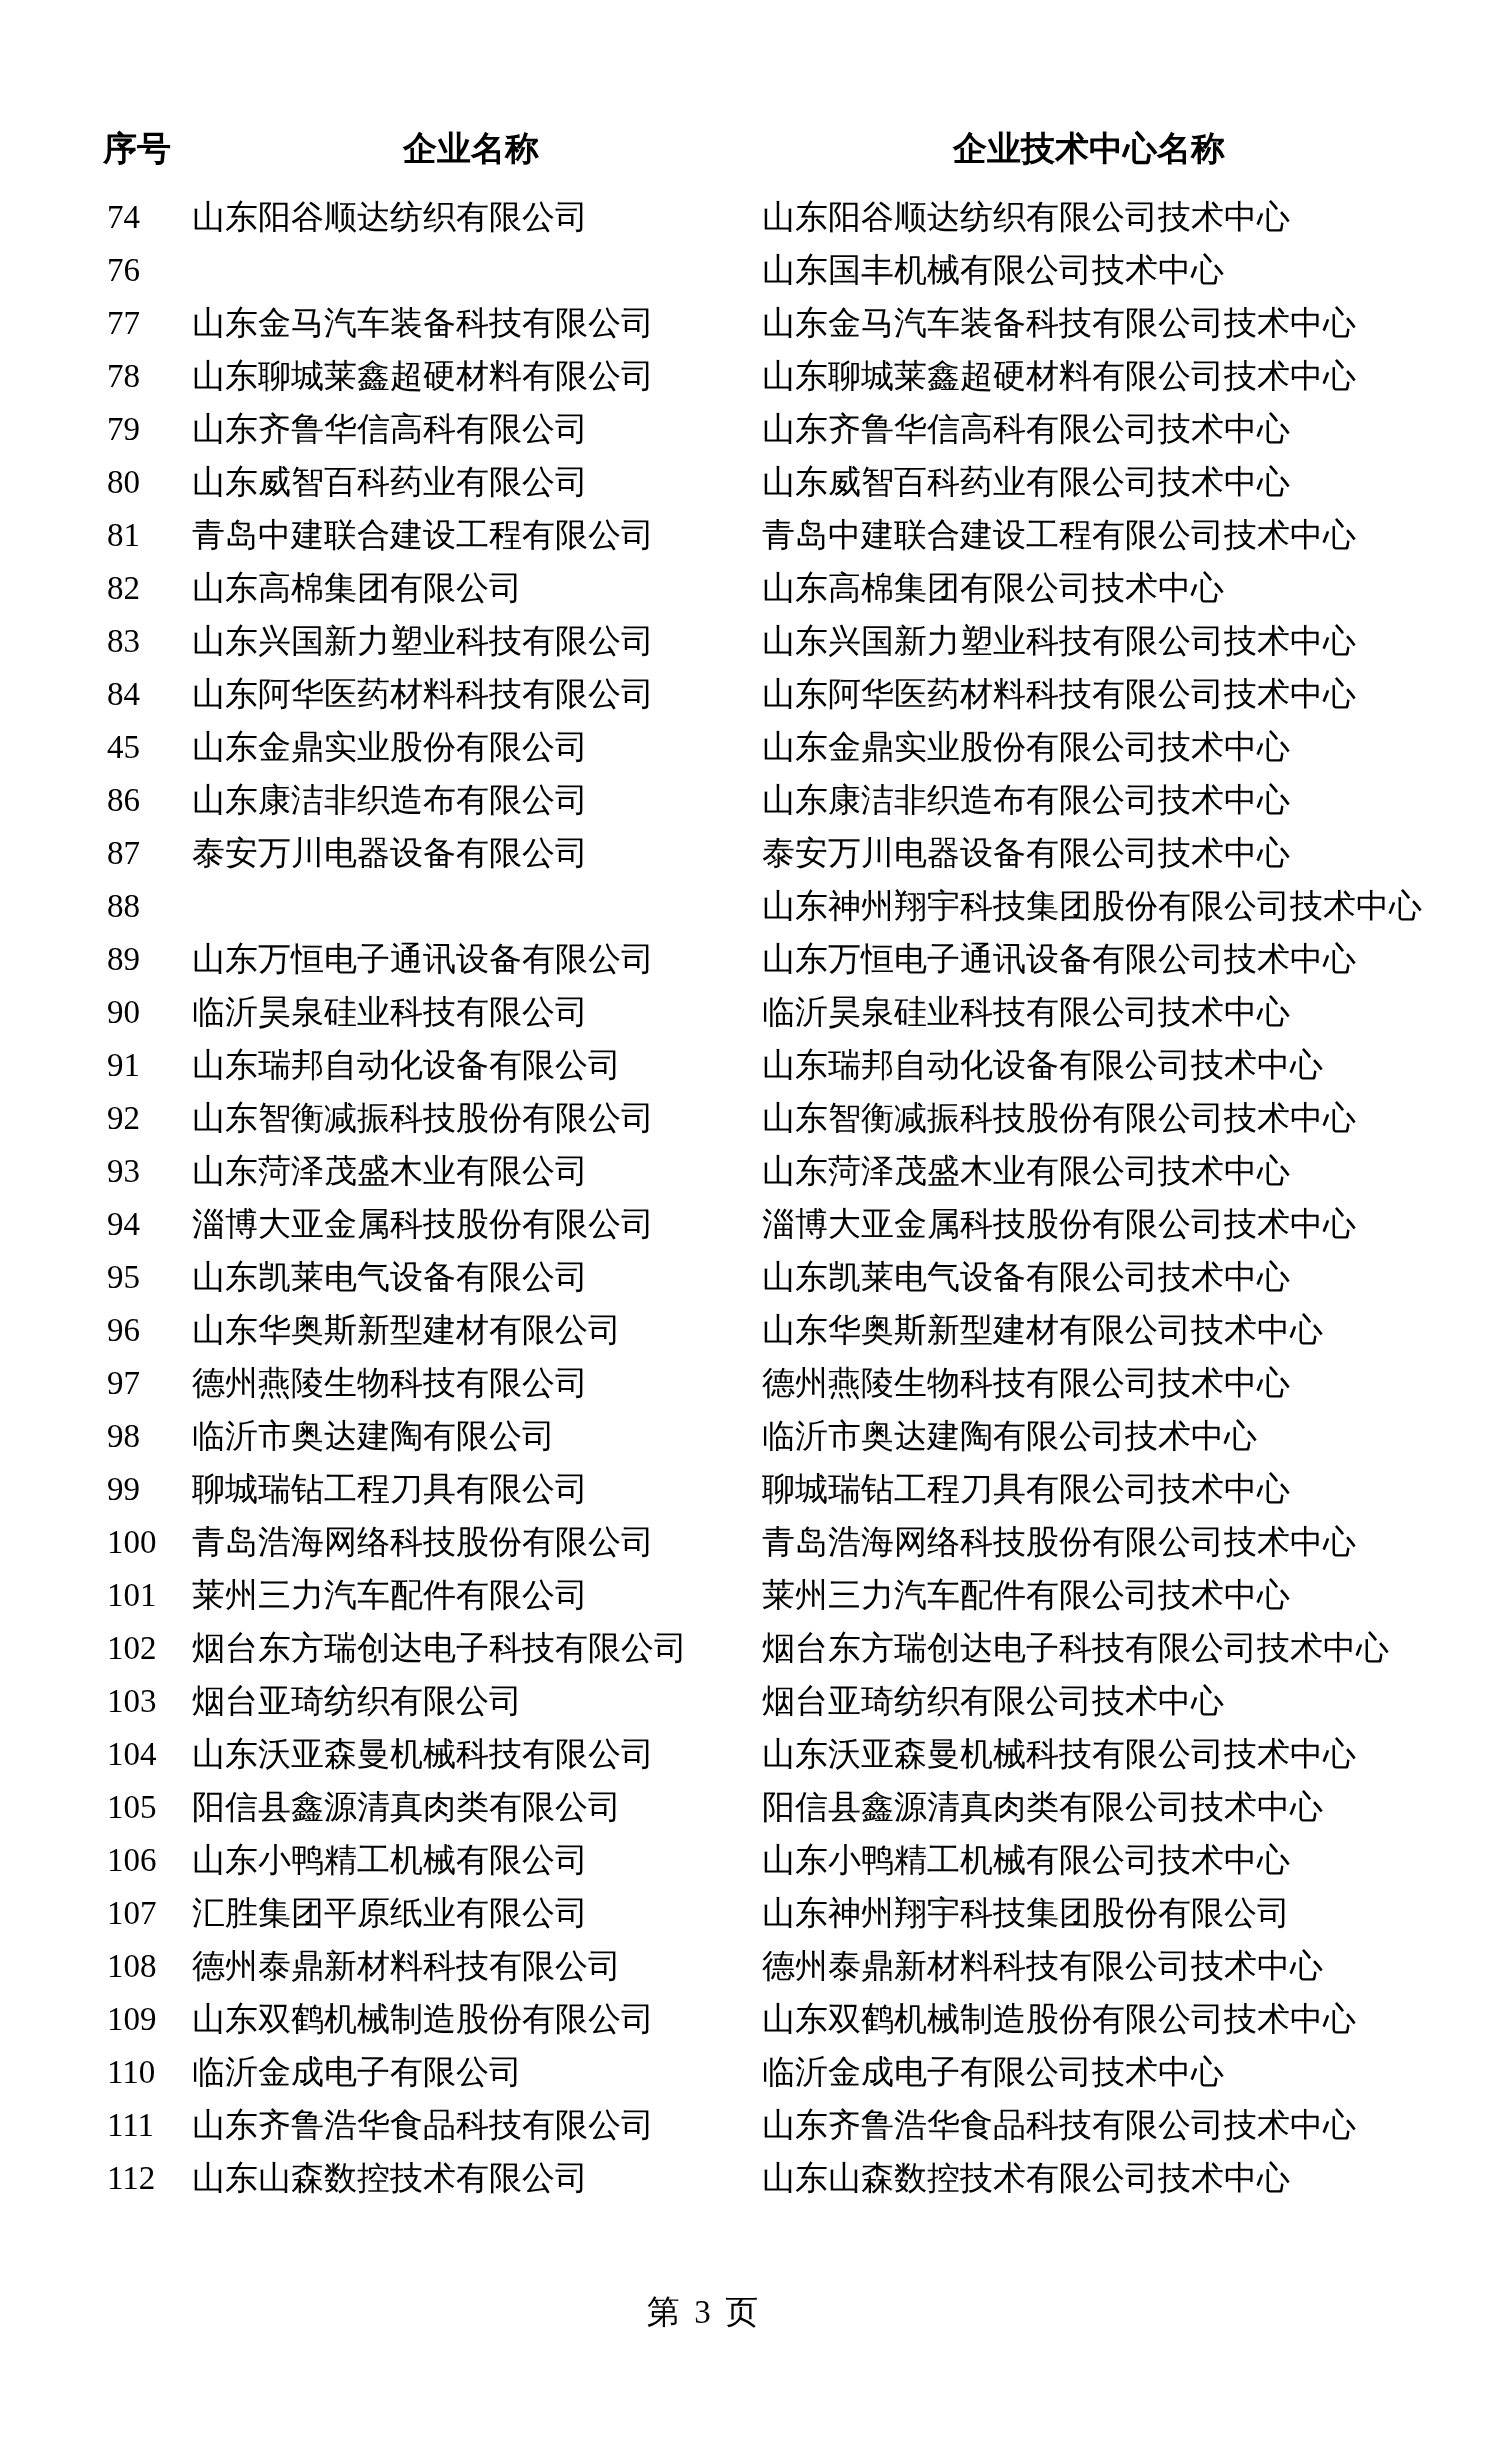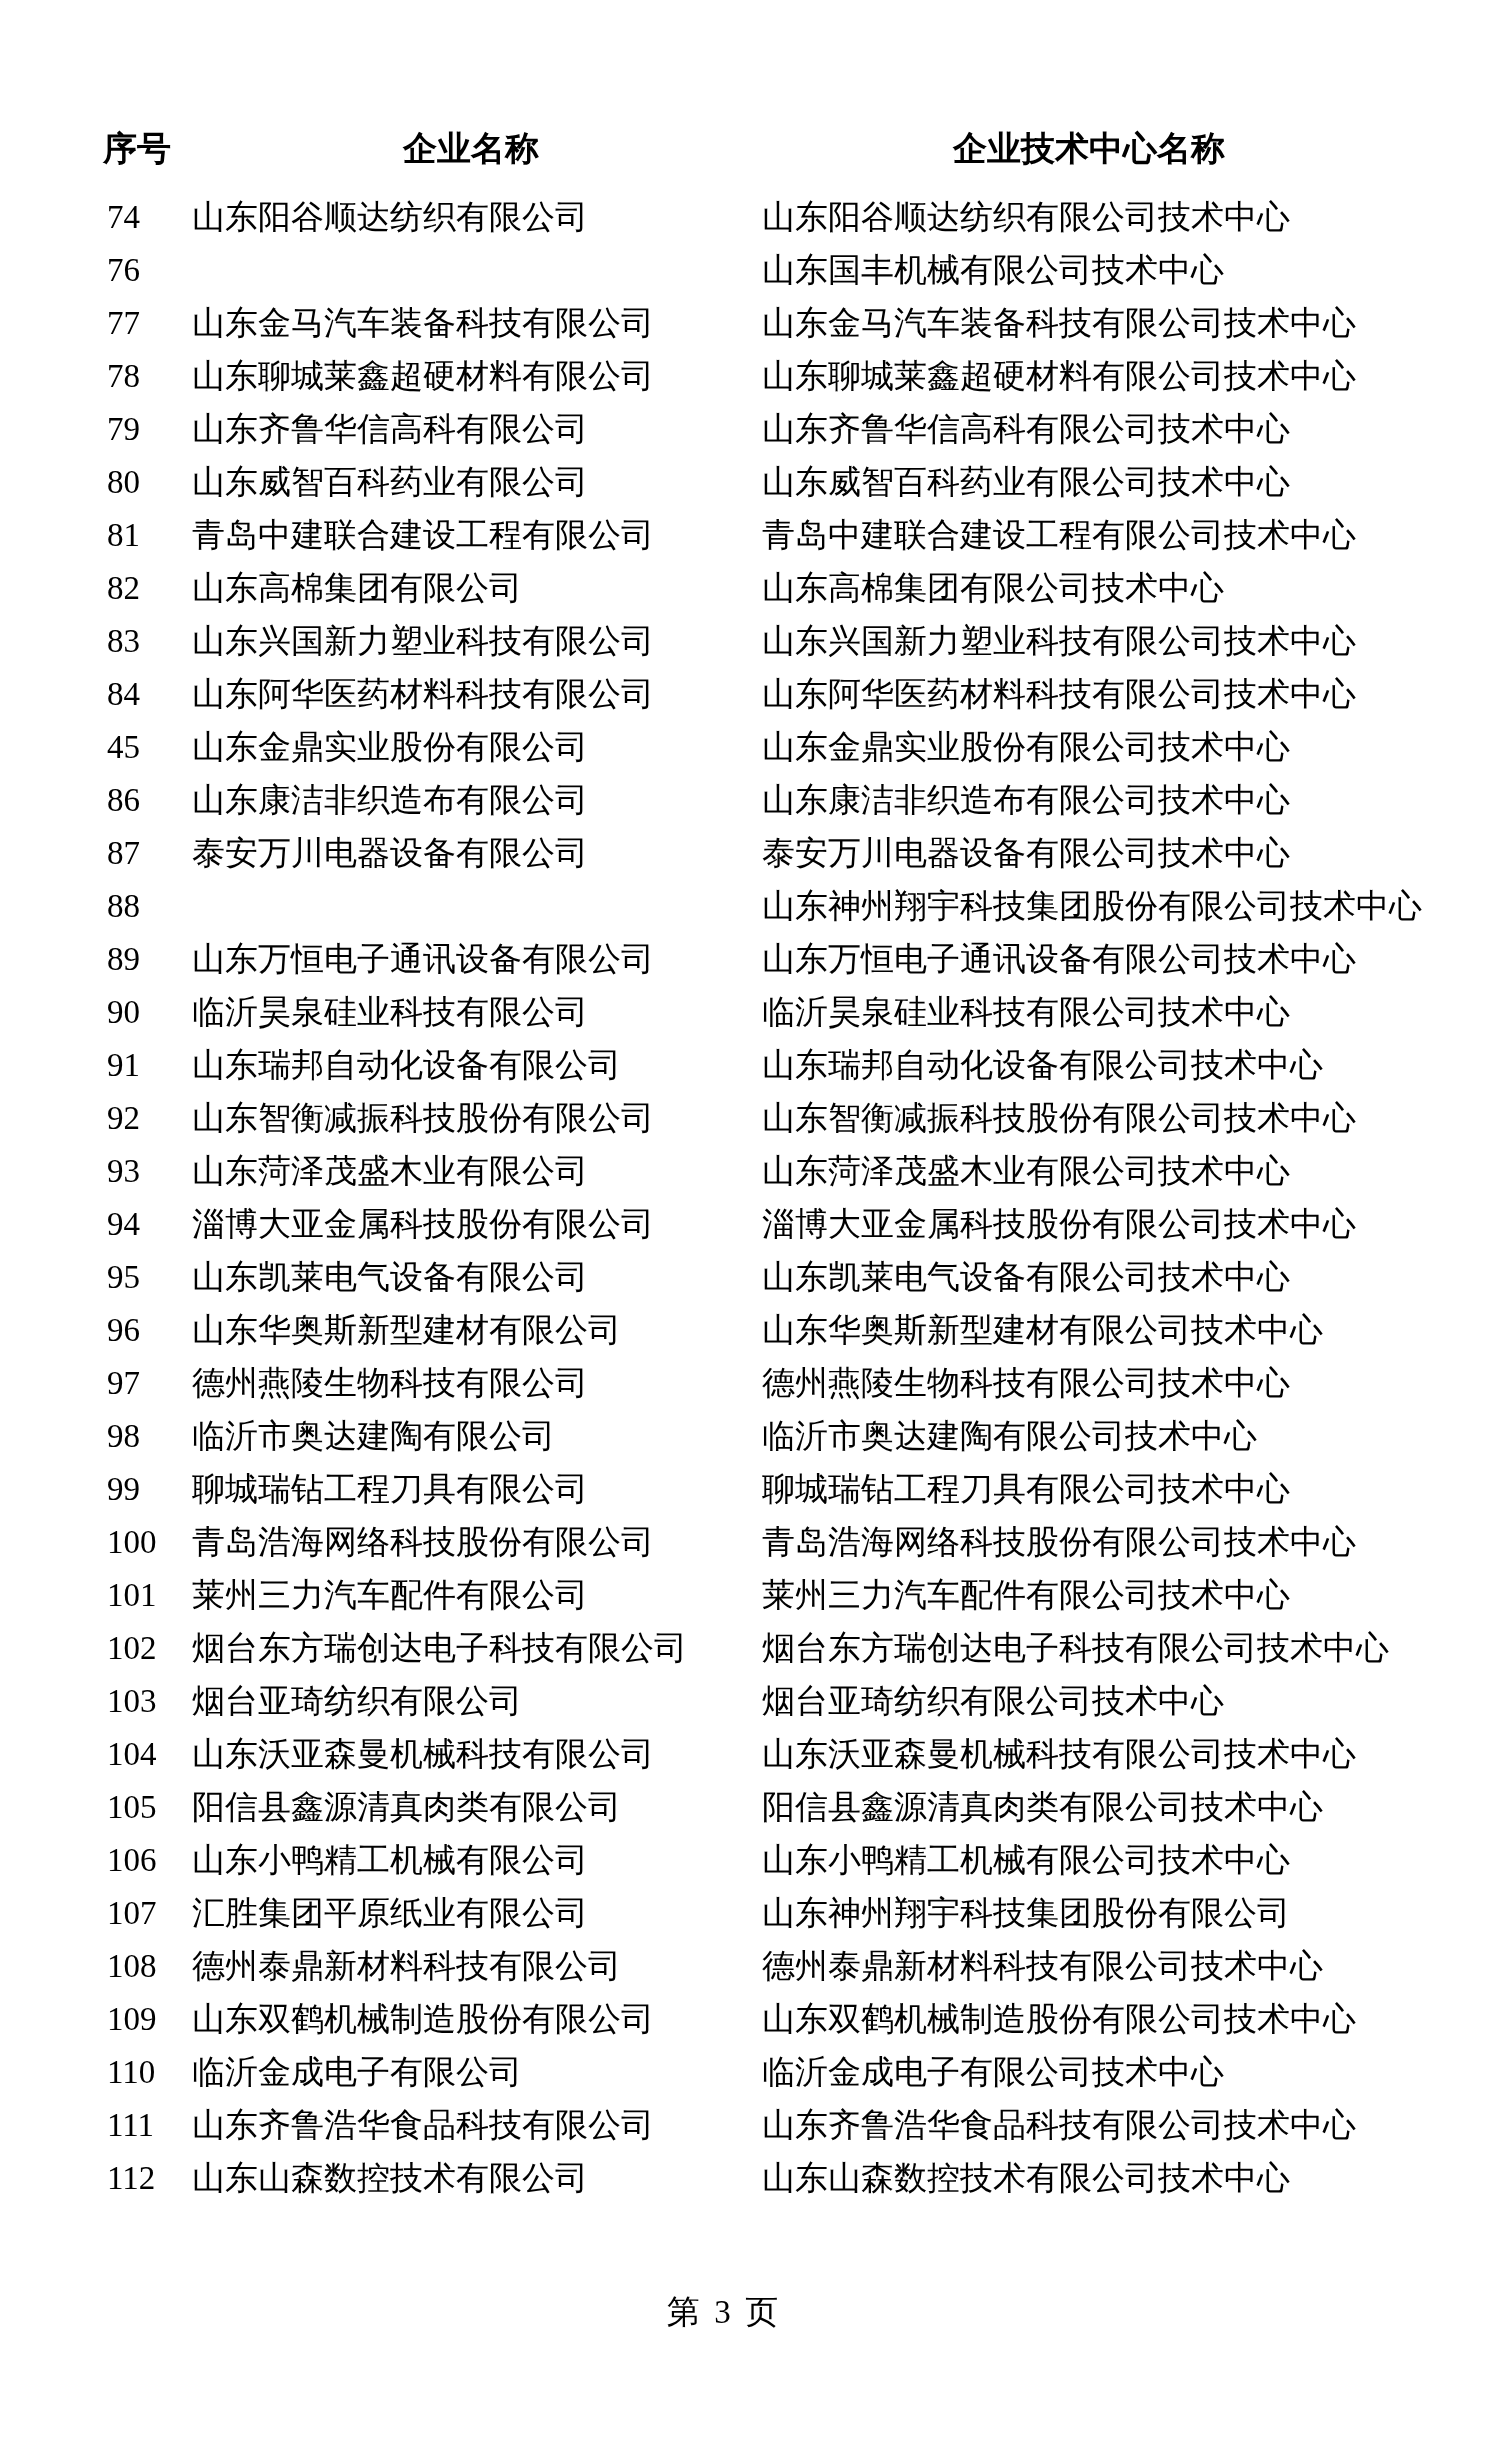--- a/index.html
+++ b/index.html
@@ -76,21 +76,20 @@
   }
   .footer {
     position: absolute;
     top: 2290px;
     left: 0;
     width: 1408px;
     text-align: center;
     font-size: 33px;
     letter-spacing: 3.1px;
     white-space: pre;
-    margin-left: 20px;
   }
 </style>
 </head>
 <body>
 
 <div class="page">
 
   <div class="thead">
     <span class="th-no">序号</span>
     <span class="th-company">企业名称</span>

